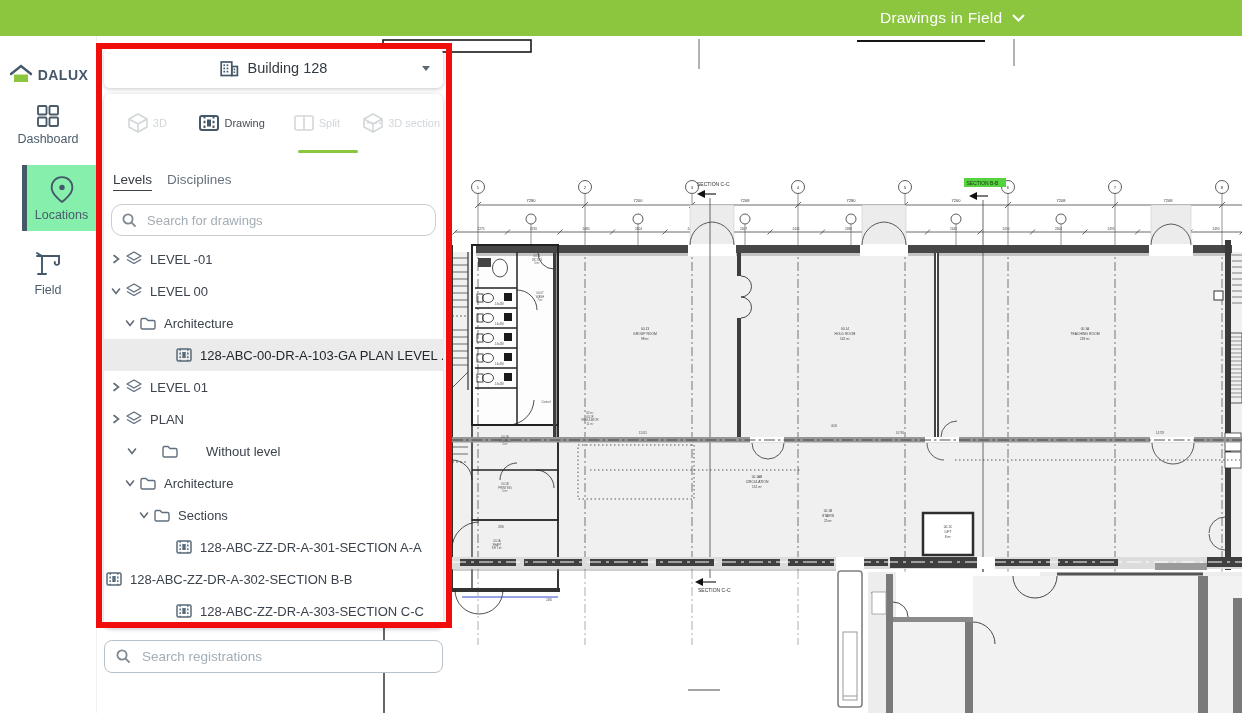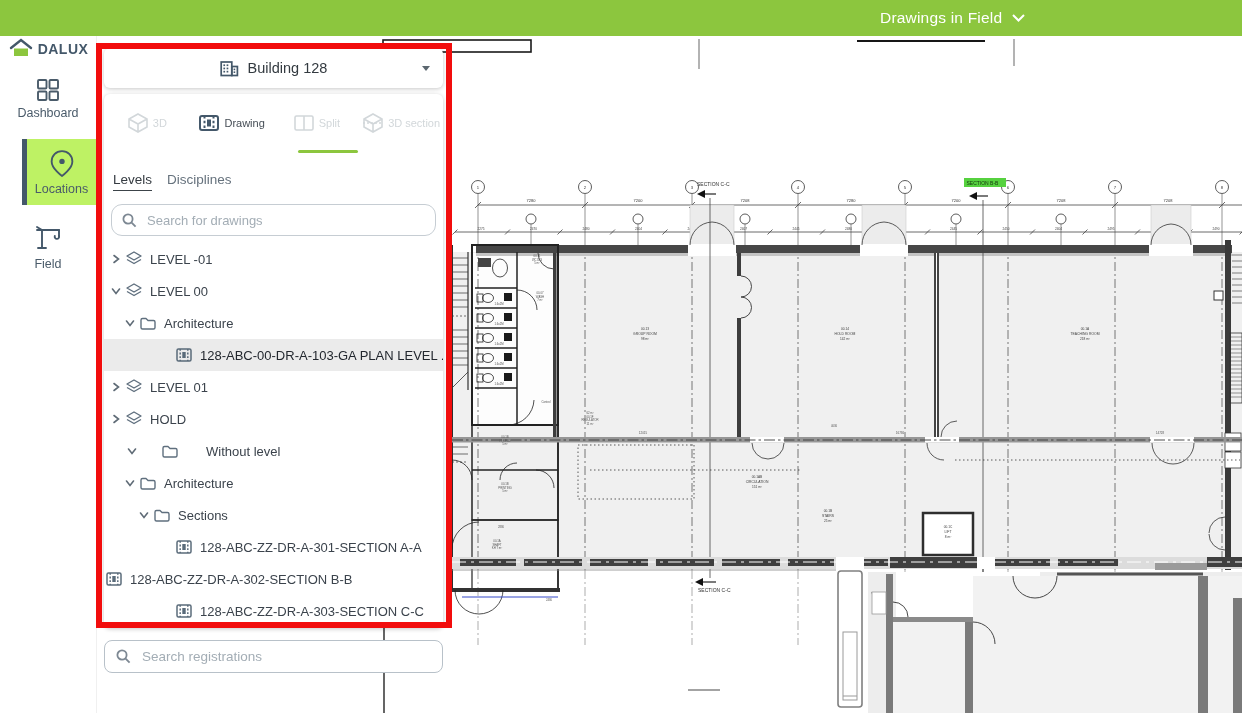--- a/index.html
+++ b/index.html
@@ -12,25 +12,25 @@
   .topbar{position:absolute;left:0;top:0;width:1242px;height:36px;background:#8cc63e;z-index:30;}
   .topbar-title{position:absolute;left:880px;top:0;height:36px;display:flex;align-items:center;gap:10px;
     color:#fff;font-size:15.5px;letter-spacing:.2px;cursor:pointer;}
   
   .canvas{position:absolute;left:0;top:36px;width:1242px;height:677px;background:#fff;z-index:1;}
   .canvas svg{display:block;}
   svg text{font-family:"Liberation Sans",sans-serif;}
   
   .sidebar{position:absolute;left:0;top:36px;width:96px;height:677px;background:#fff;z-index:20;
     border-right:1px solid #f0f0f0;}
-  .logo{display:flex;align-items:center;justify-content:center;gap:4px;margin-top:2px;}
+  .logo{display:flex;align-items:center;justify-content:center;gap:4px;margin-top:28px;}
   .logo-text{font-size:14px;font-weight:700;letter-spacing:.5px;color:#44586a;}
   .nav-item{display:flex;flex-direction:column;align-items:center;gap:4px;padding:10px 0 9px 0;
     color:#4a5b6a;font-size:12.5px;cursor:pointer;margin-top:8px;}
-  .nav-item.sel{background:#bef264;margin-left:22px;border-left:5px solid #44586a;margin-top:10px;}
+  .nav-item.sel{background:#86efac;margin-left:22px;border-left:5px solid #44586a;margin-top:10px;}
   
   .card{position:absolute;background:#fff;border-radius:6px;box-shadow:0 1px 4px rgba(0,0,0,.22);z-index:10;}
   .card-building{left:104px;top:48px;width:339px;height:40px;display:flex;align-items:center;justify-content:center;gap:9px;cursor:pointer;}
   .building-label{font-size:14.5px;color:#333a40;}
   .caret{position:absolute;right:13px;top:18px;width:0;height:0;border-left:4.5px solid transparent;
     border-right:4.5px solid transparent;border-top:5px solid #5c6770;}
   .card-main{left:104px;top:94px;width:339px;height:534px;overflow:hidden;}
   .viewtabs{display:flex;height:58px;position:relative;}
   .vtab{flex:1 1 0;display:flex;flex-direction:row;align-items:center;justify-content:center;gap:3px;
     color:#d2d7da;font-size:11px;cursor:default;}
@@ -570,21 +570,21 @@
           <svg width="10" height="10" viewBox="0 0 10 10" fill="none" stroke="#5f6b76" stroke-width="1.6" stroke-linecap="round">
             <polyline points="3,1.5 7.5,5 3,8.5"></polyline>
           </svg>
         </span>
         <span class="ticon">
           <svg width="18" height="18" viewBox="0 0 18 18" fill="none" stroke="#5f6f7e" stroke-width="1.4" stroke-linejoin="round">
             <path d="M9 2 L16 6 L9 10 L2 6 Z"></path>
             <path d="M2 9.5 L9 13.5 L16 9.5"></path>
           </svg>
         </span>
-        <span class="tlabel">HOLD</span>
+        <span class="tlabel">PLAN</span>
       </div>
       <div class="trow" style="padding-left: 20px; gap: 20px;">
         <span class="chev">
           <svg width="10" height="10" viewBox="0 0 10 10" fill="none" stroke="#5f6b76" stroke-width="1.6" stroke-linecap="round">
             <polyline points="1.5,3 5,7.5 8.5,3"></polyline>
           </svg>
         </span>
         <span class="ticon">
           <svg width="18" height="15" viewBox="0 0 18 15" fill="none" stroke="#5f6f7e" stroke-width="1.4" stroke-linejoin="round">
             <path d="M2 4 Q2 2.5 3.5 2.5 H7 L9 4.5 H14.5 Q16 4.5 16 6 V11.5 Q16 13 14.5 13 H3.5 Q2 13 2 11.5 Z"></path>

